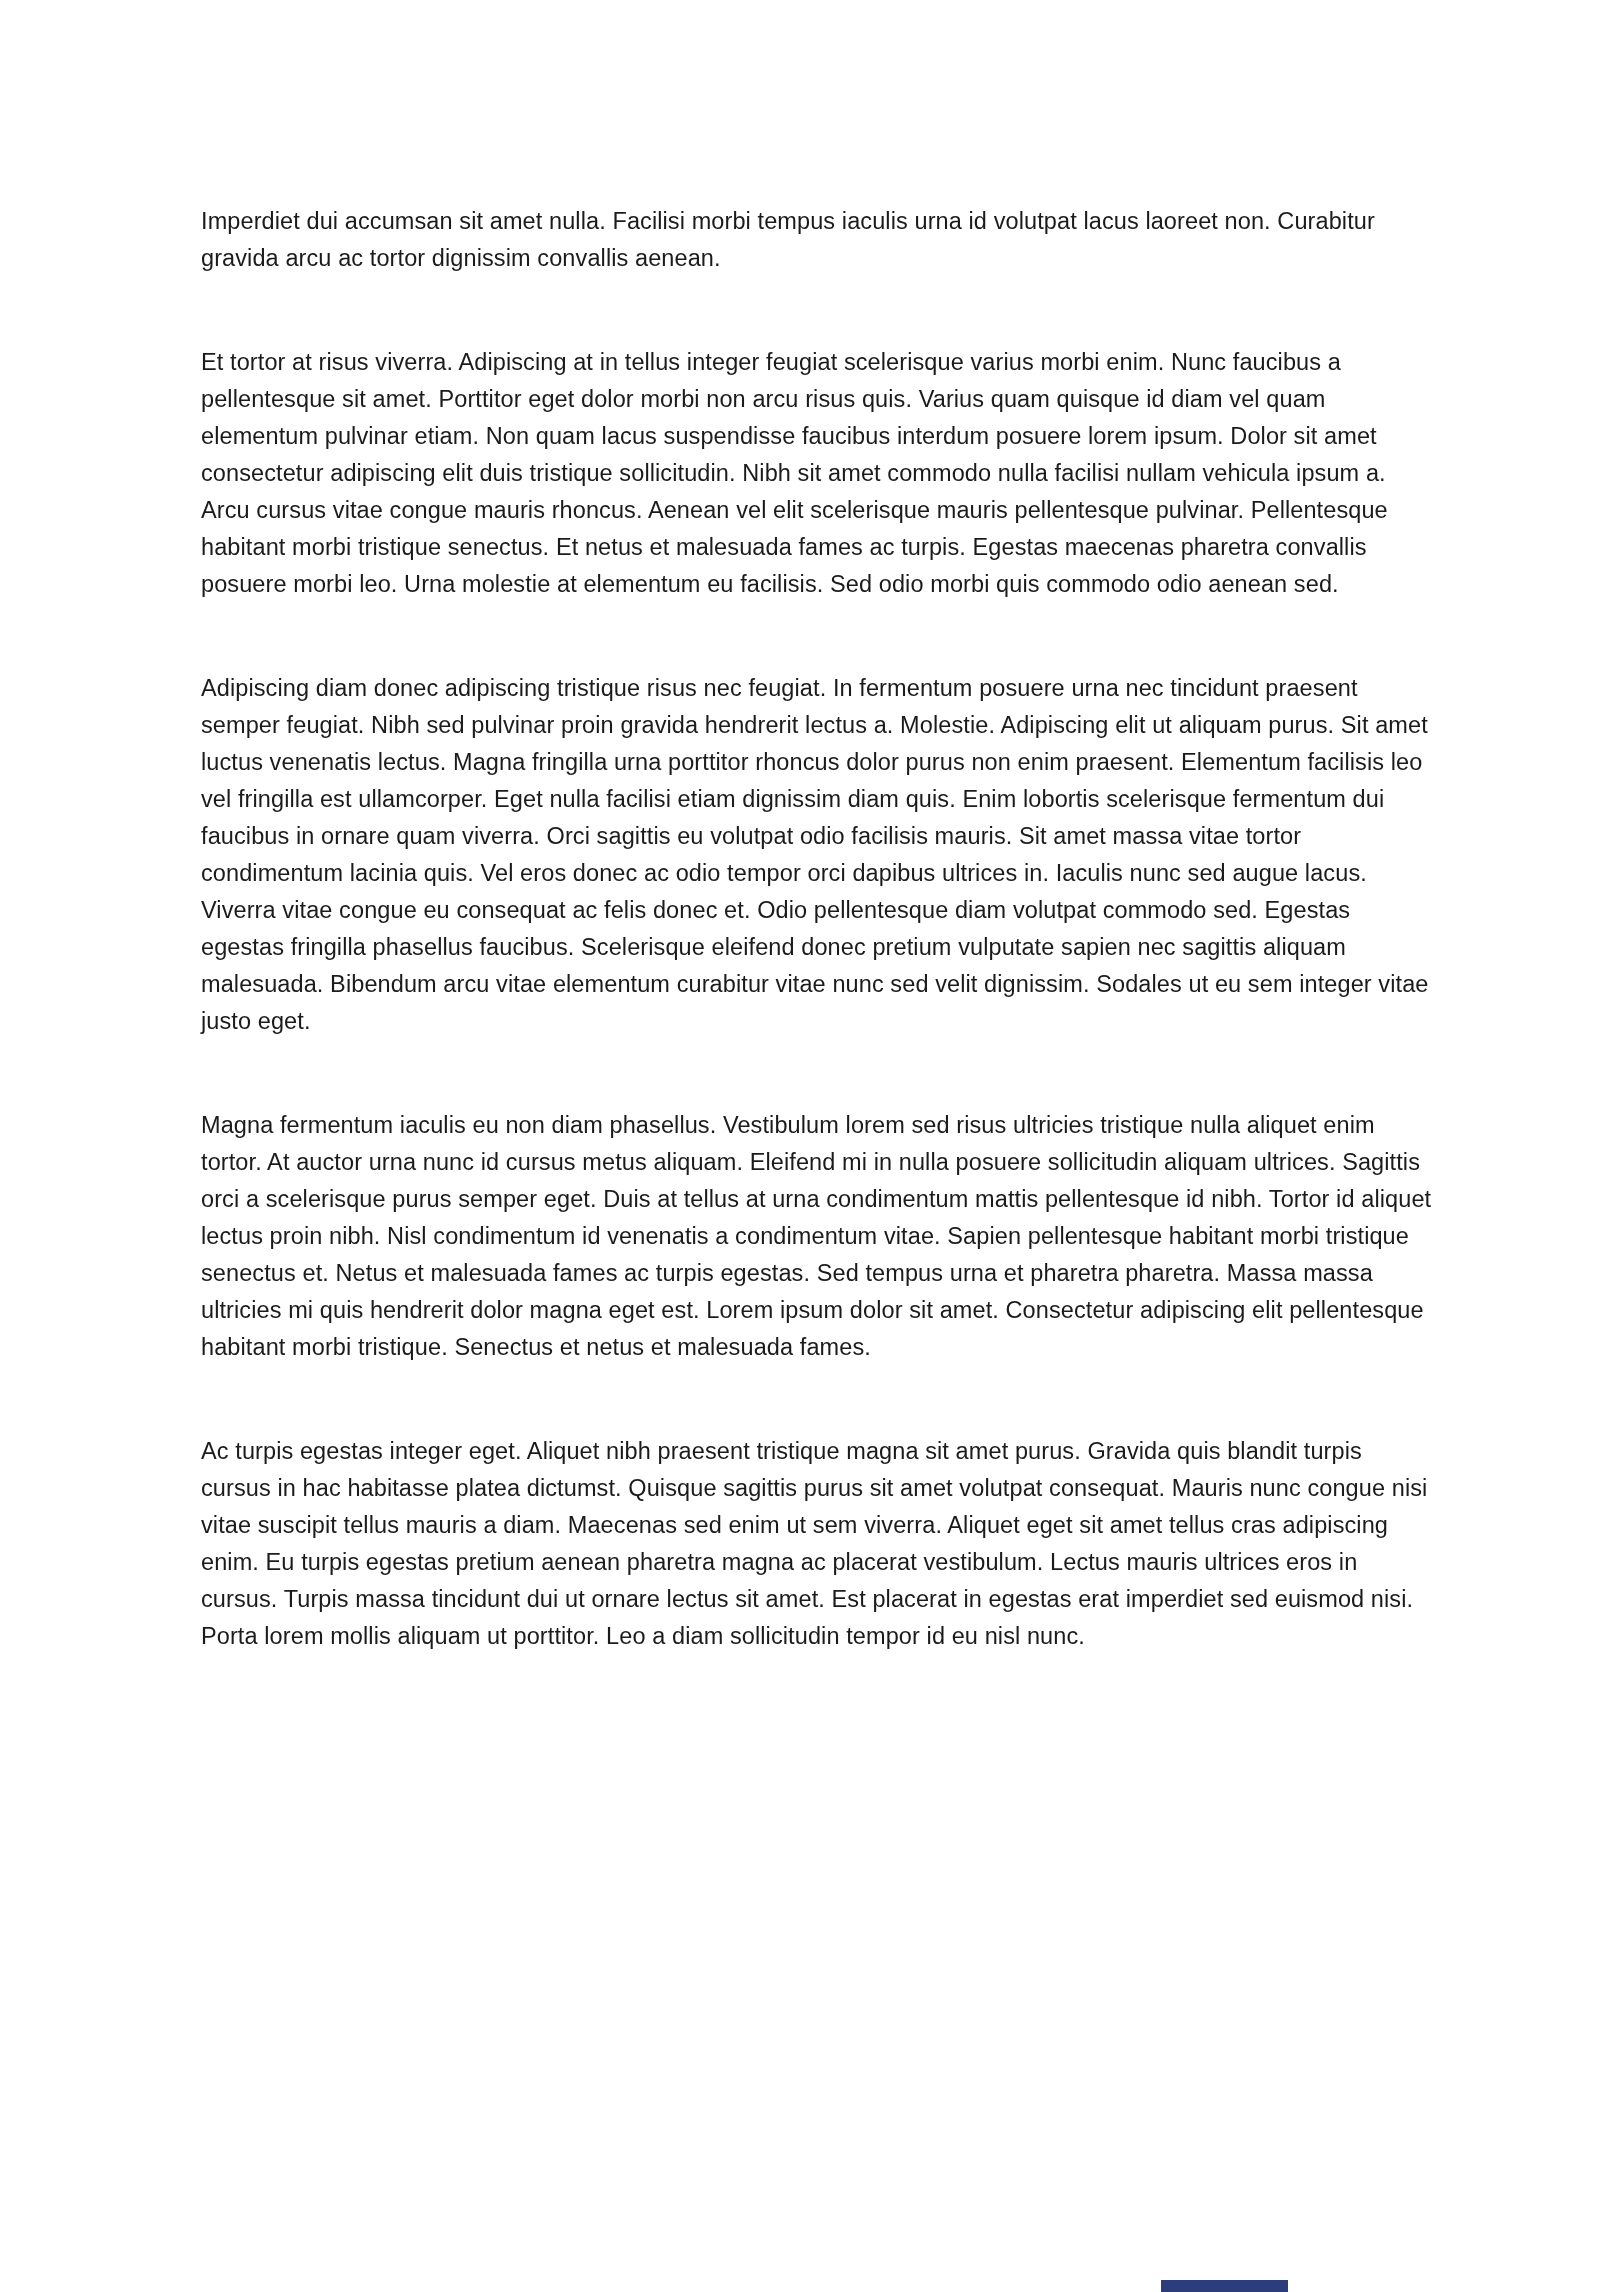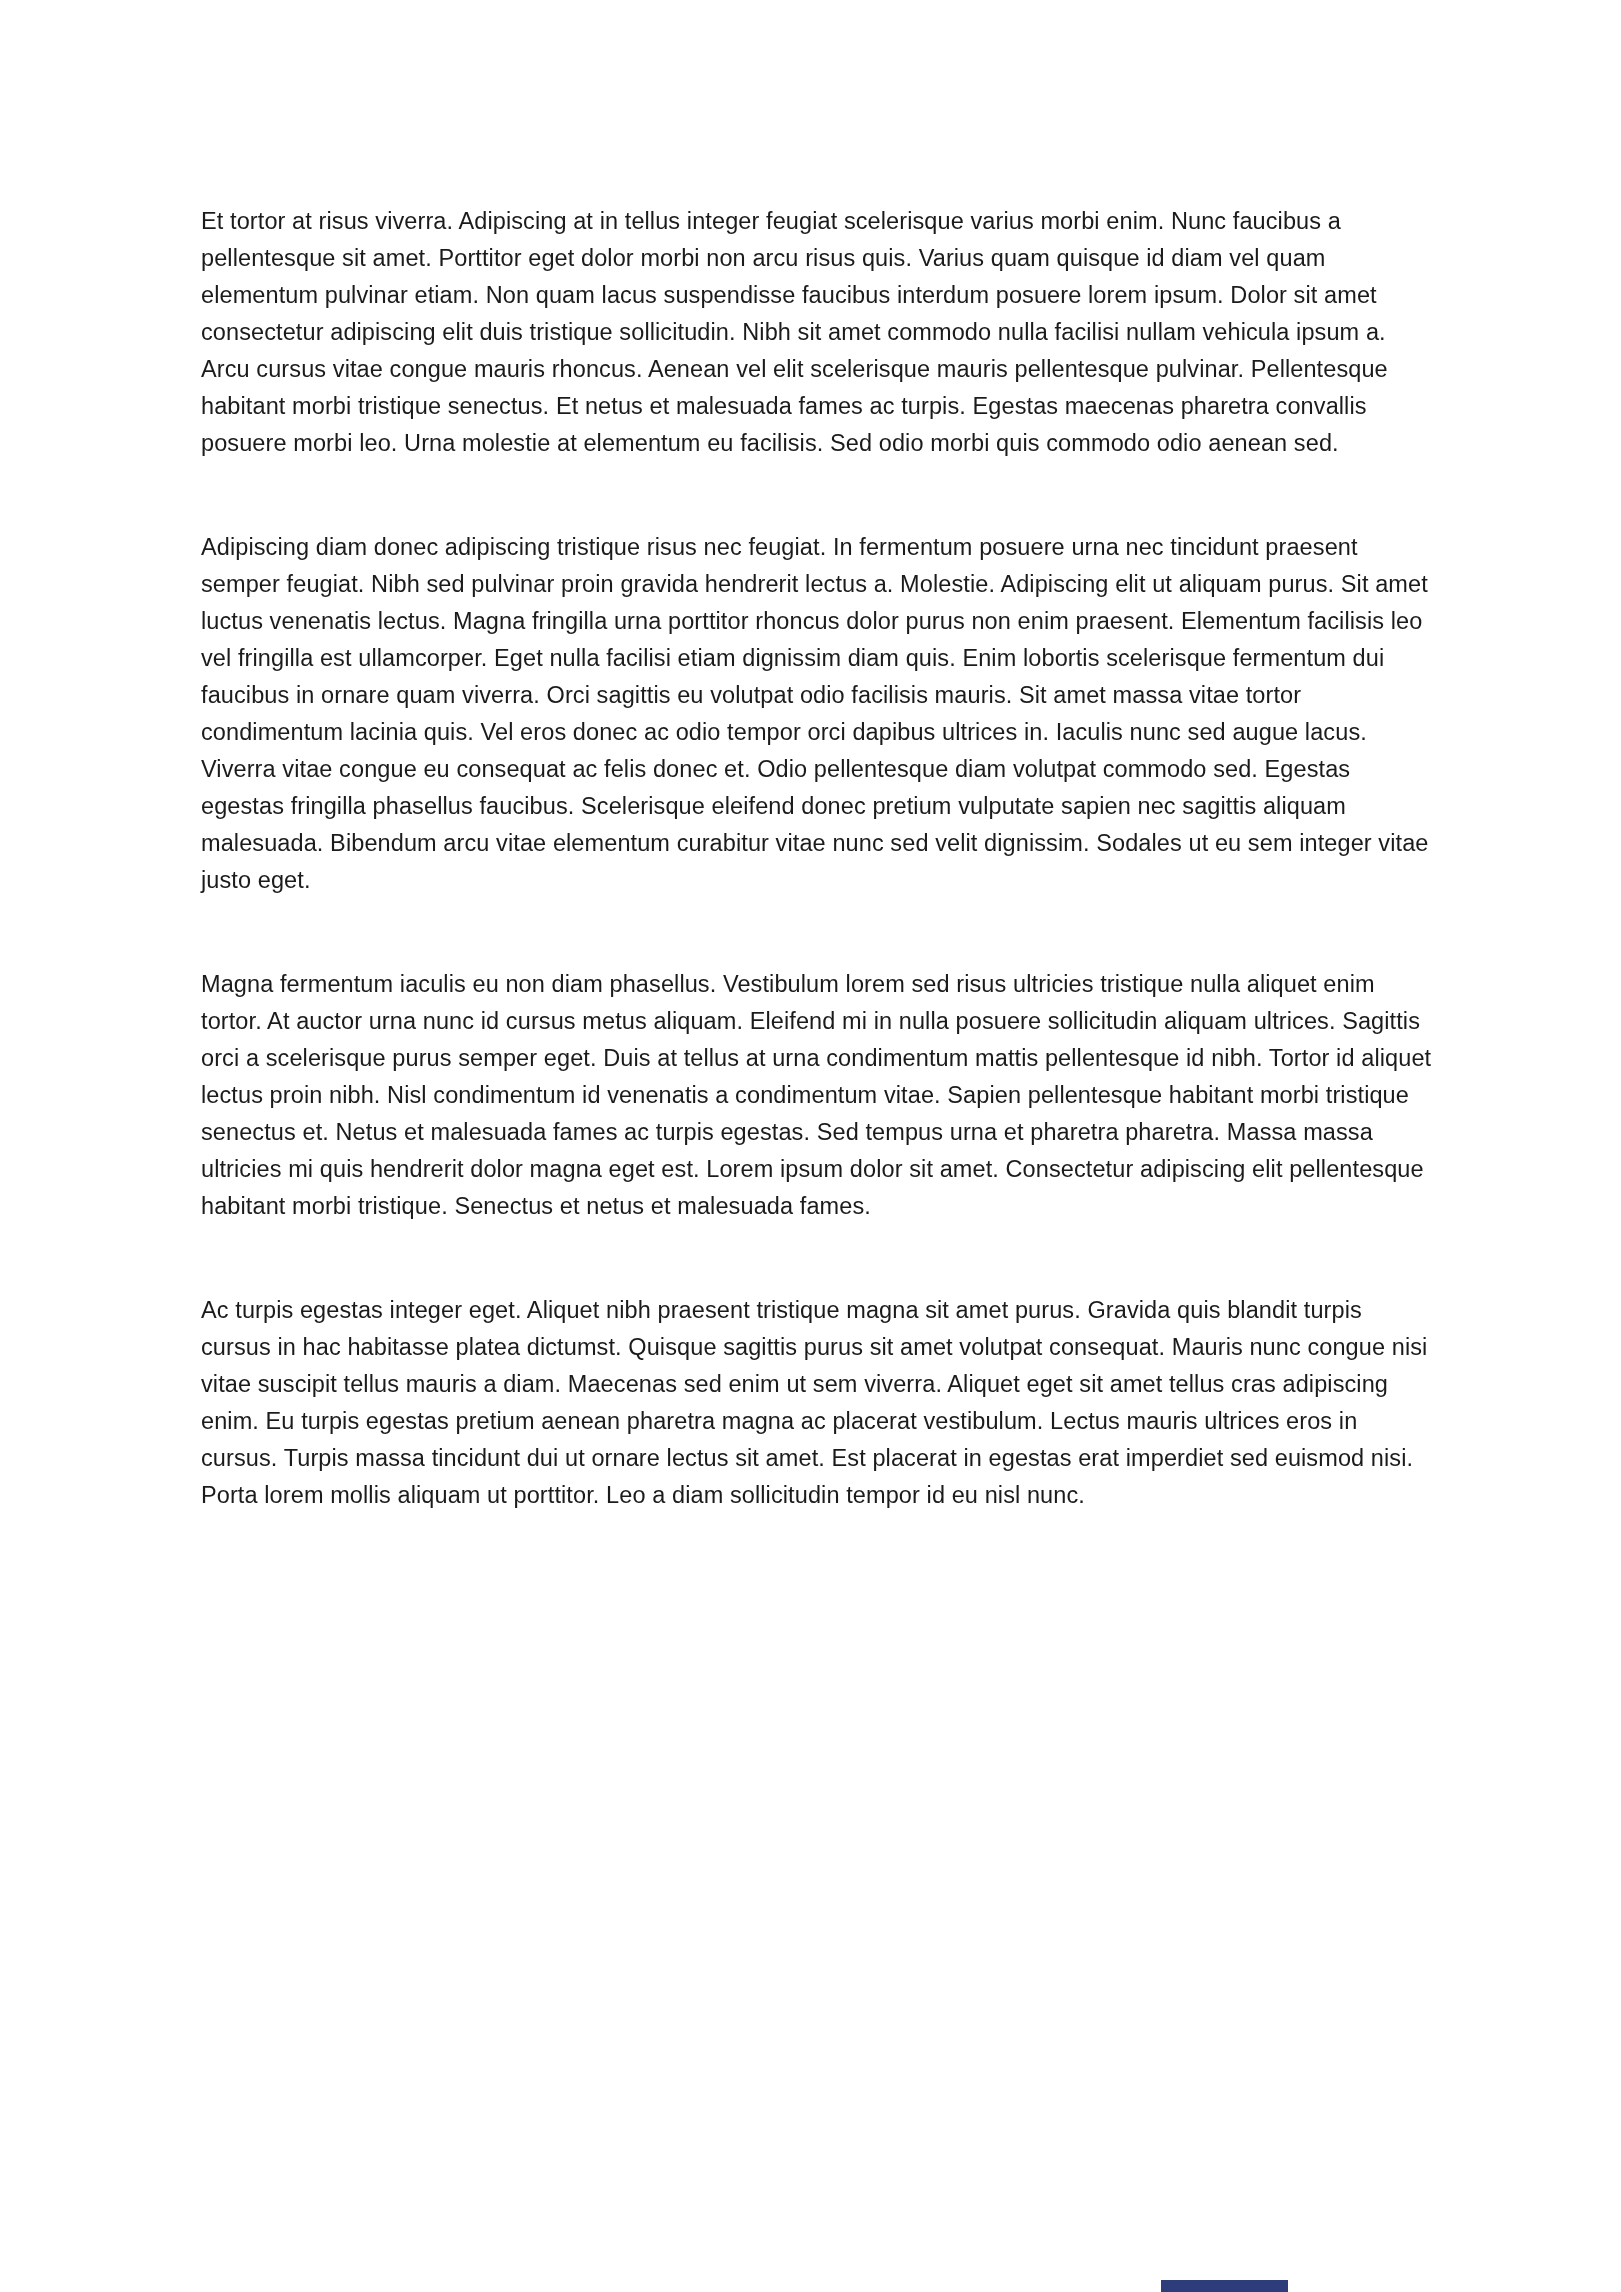--- a/index.html
+++ b/index.html
@@ -41,20 +41,21 @@
     width: 127px;
     height: 12.7px;
     background: #2d3d7c;
   }
 </style>
 </head>
 <body>
 
 <div class="page">
   <div class="content">
+    <p>Imperdiet dui accumsan sit amet nulla. Facilisi morbi tempus iaculis urna id volutpat lacus laoreet non. Curabitur gravida arcu ac tortor dignissim convallis aenean.</p>
     <p>Et tortor at risus viverra. Adipiscing at in tellus integer feugiat scelerisque varius morbi enim. Nunc faucibus a pellentesque sit amet. Porttitor eget dolor morbi non arcu risus quis. Varius quam quisque id diam vel quam elementum pulvinar etiam. Non quam lacus suspendisse faucibus interdum posuere lorem ipsum. Dolor sit amet consectetur adipiscing elit duis tristique sollicitudin. Nibh sit amet commodo nulla facilisi nullam vehicula ipsum a. Arcu cursus vitae congue mauris rhoncus. Aenean vel elit scelerisque mauris pellentesque pulvinar. Pellentesque habitant morbi tristique senectus. Et netus et malesuada fames ac turpis. Egestas maecenas pharetra convallis posuere morbi leo. Urna molestie at elementum eu facilisis. Sed odio morbi quis commodo odio aenean sed.</p>
     <p>Adipiscing diam donec adipiscing tristique risus nec feugiat. In fermentum posuere urna nec tincidunt praesent semper feugiat. Nibh sed pulvinar proin gravida hendrerit lectus a. Molestie. Adipiscing elit ut aliquam purus. Sit amet luctus venenatis lectus. Magna fringilla urna porttitor rhoncus dolor purus non enim praesent. Elementum facilisis leo vel fringilla est ullamcorper. Eget nulla facilisi etiam dignissim diam quis. Enim lobortis scelerisque fermentum dui faucibus in ornare quam viverra. Orci sagittis eu volutpat odio facilisis mauris. Sit amet massa vitae tortor condimentum lacinia quis. Vel eros donec ac odio tempor orci dapibus ultrices in. Iaculis nunc sed augue lacus. Viverra vitae congue eu consequat ac felis donec et. Odio pellentesque diam volutpat commodo sed. Egestas egestas fringilla phasellus faucibus. Scelerisque eleifend donec pretium vulputate sapien nec sagittis aliquam malesuada. Bibendum arcu vitae elementum curabitur vitae nunc sed velit dignissim. Sodales ut eu sem integer vitae justo eget.</p>
     <p>Magna fermentum iaculis eu non diam phasellus. Vestibulum lorem sed risus ultricies tristique nulla aliquet enim tortor. At auctor urna nunc id cursus metus aliquam. Eleifend mi in nulla posuere sollicitudin aliquam ultrices. Sagittis orci a scelerisque purus semper eget. Duis at tellus at urna condimentum mattis pellentesque id nibh. Tortor id aliquet lectus proin nibh. Nisl condimentum id venenatis a condimentum vitae. Sapien pellentesque habitant morbi tristique senectus et. Netus et malesuada fames ac turpis egestas. Sed tempus urna et pharetra pharetra. Massa massa ultricies mi quis hendrerit dolor magna eget est. Lorem ipsum dolor sit amet. Consectetur adipiscing elit pellentesque habitant morbi tristique. Senectus et netus et malesuada fames.</p>
     <p>Ac turpis egestas integer eget. Aliquet nibh praesent tristique magna sit amet purus. Gravida quis blandit turpis cursus in hac habitasse platea dictumst. Quisque sagittis purus sit amet volutpat consequat. Mauris nunc congue nisi vitae suscipit tellus mauris a diam. Maecenas sed enim ut sem viverra. Aliquet eget sit amet tellus cras adipiscing enim. Eu turpis egestas pretium aenean pharetra magna ac placerat vestibulum. Lectus mauris ultrices eros in cursus. Turpis massa tincidunt dui ut ornare lectus sit amet. Est placerat in egestas erat imperdiet sed euismod nisi. Porta lorem mollis aliquam ut porttitor. Leo a diam sollicitudin tempor id eu nisl nunc.</p>
   </div>
   <div class="bottom-bar" style="background: rgb(45, 61, 124);"></div>
 </div>
 
 
 </body></html>

